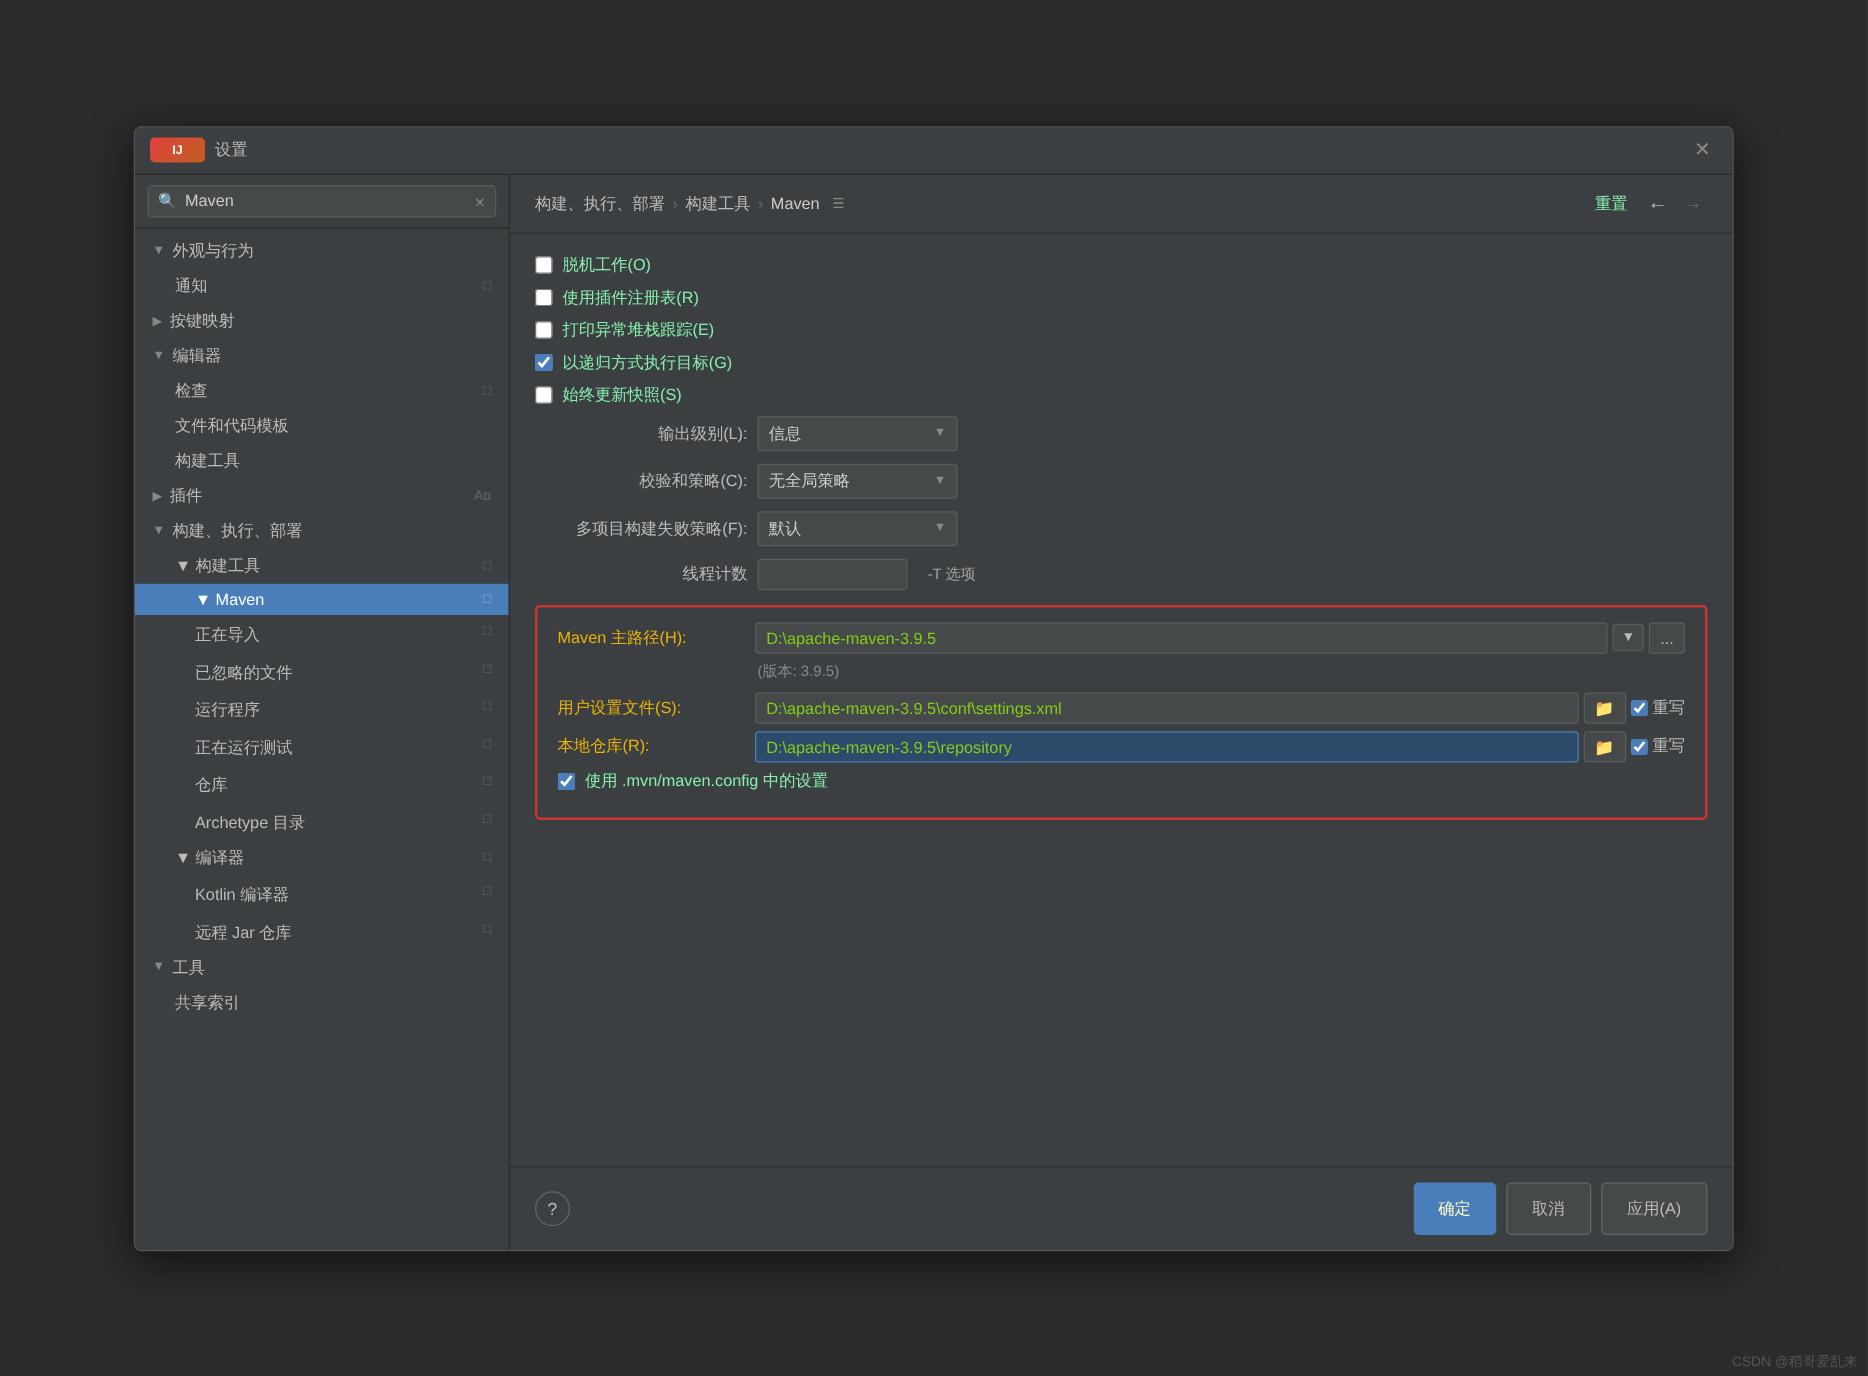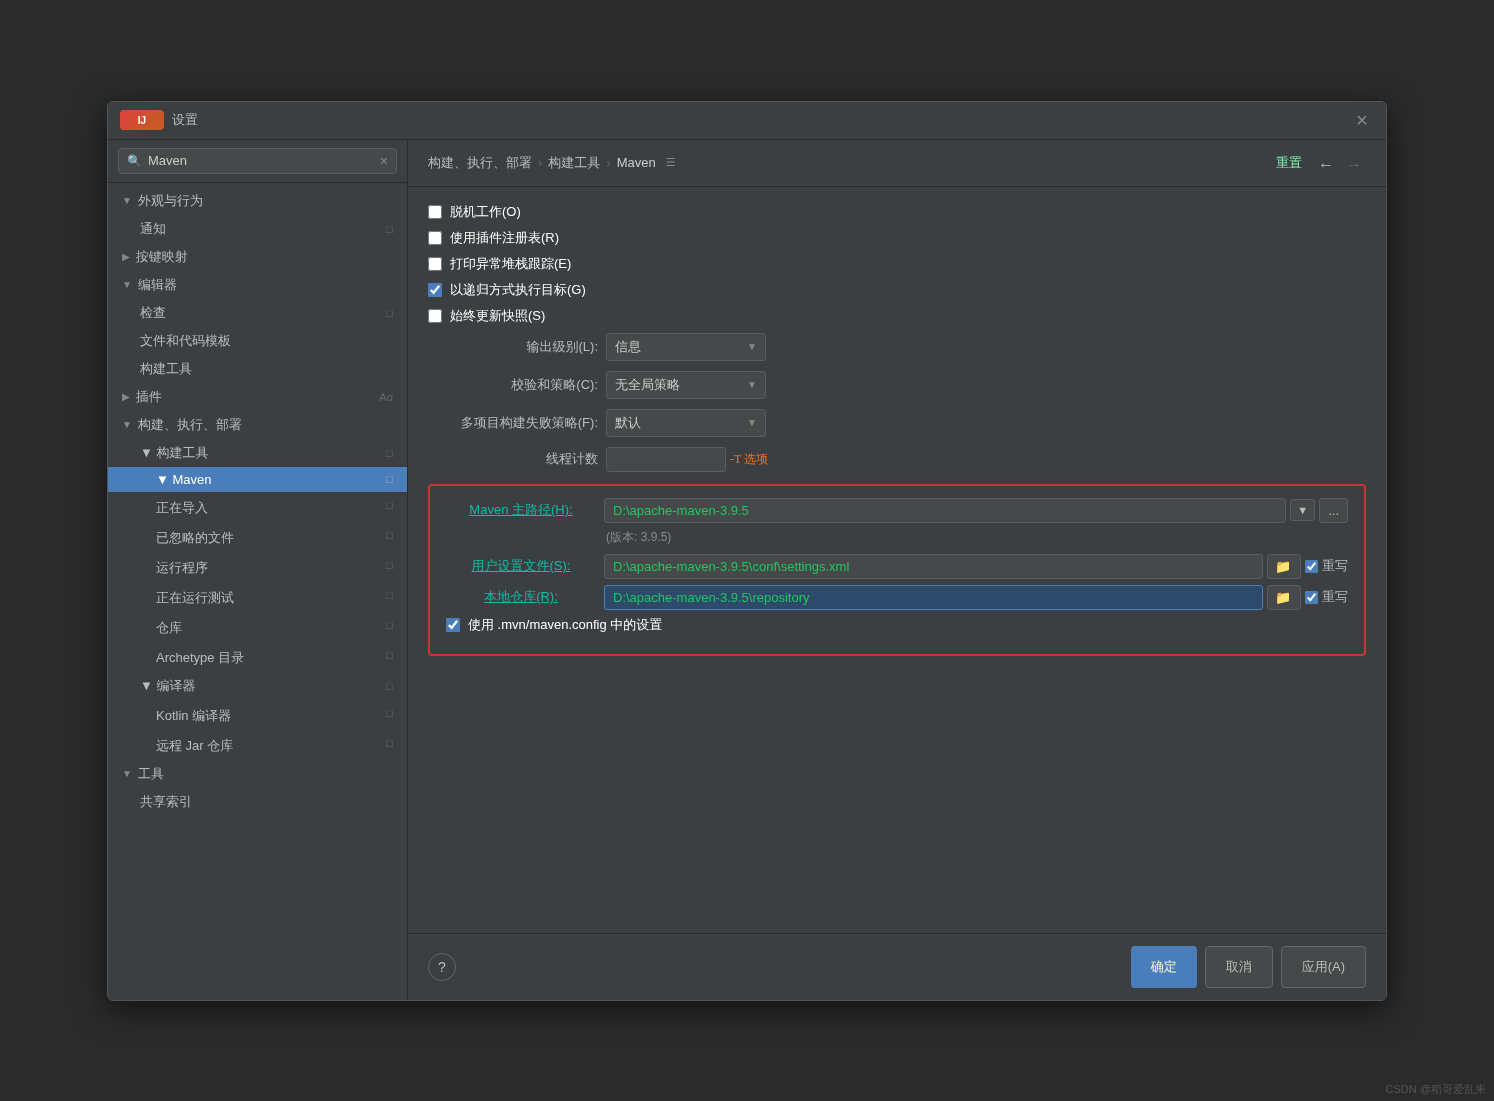--- a/index.html
+++ b/index.html
@@ -197,21 +197,21 @@
     }
     .checkbox-row {
       display: flex;
       align-items: center;
       gap: 8px;
       margin-bottom: 8px;
     }
     .checkbox-row input[type="checkbox"] {
       width: 14px; height: 14px; accent-color: #4a7eba;
     }
-    .checkbox-row label { color: #ffffff; font-size: 13px; cursor: pointer; text-align: right; }
+    .checkbox-row label { color: #86efac; font-size: 13px; cursor: pointer; text-align: right; }
     .field-row {
       display: flex;
       align-items: center;
       margin-bottom: 10px;
       gap: 8px;
     }
     .field-row .field-label {
       width: 170px;
       text-align: right;
       color: #bbb;
@@ -242,54 +242,53 @@
       background: #45494a;
       border: 1px solid #5a5d5e;
       border-radius: 3px;
       color: #ccc;
       padding: 4px 8px;
       font-size: 13px;
       flex: 1;
       font-family: inherit;
       outline: none;
     }
-    .t-option { color: #f97316; font-size: 12px; margin-left: 0; font-family: Liberation Serif, serif; }
+    .t-option { color: #a3a3a3; font-size: 12px; margin-left: 12px; }
     
     .maven-box {
       border: 2px solid #cc3333;
       border-radius: 4px;
       padding: 12px 16px;
       margin-top: 12px;
     }
     .maven-path-row {
       display: flex;
       align-items: center;
       gap: 8px;
       margin-bottom: 6px;
     }
     .maven-path-row .path-label {
       width: 150px;
-      text-align: center;
-      color: #14b8a6;
+      text-align: left;
+      color: #eab308;
       font-size: 13px;
       flex-shrink: 0;
-      text-decoration: underline;
     }
     .maven-path-row .path-input-wrap {
       flex: 1;
       display: flex;
       align-items: center;
       gap: 4px;
     }
     .path-input {
       flex: 1;
       background: #45494a;
       border: 1px solid #5a5d5e;
       border-radius: 3px;
-      color: #22c55e;
+      color: #84cc16;
       padding: 4px 8px;
       font-size: 13px;
       font-family: inherit;
       outline: none;
     }
     .path-input.highlighted {
       border-color: #4a7eba;
       background: #2d4a6b;
     }
     .dd-btn {

